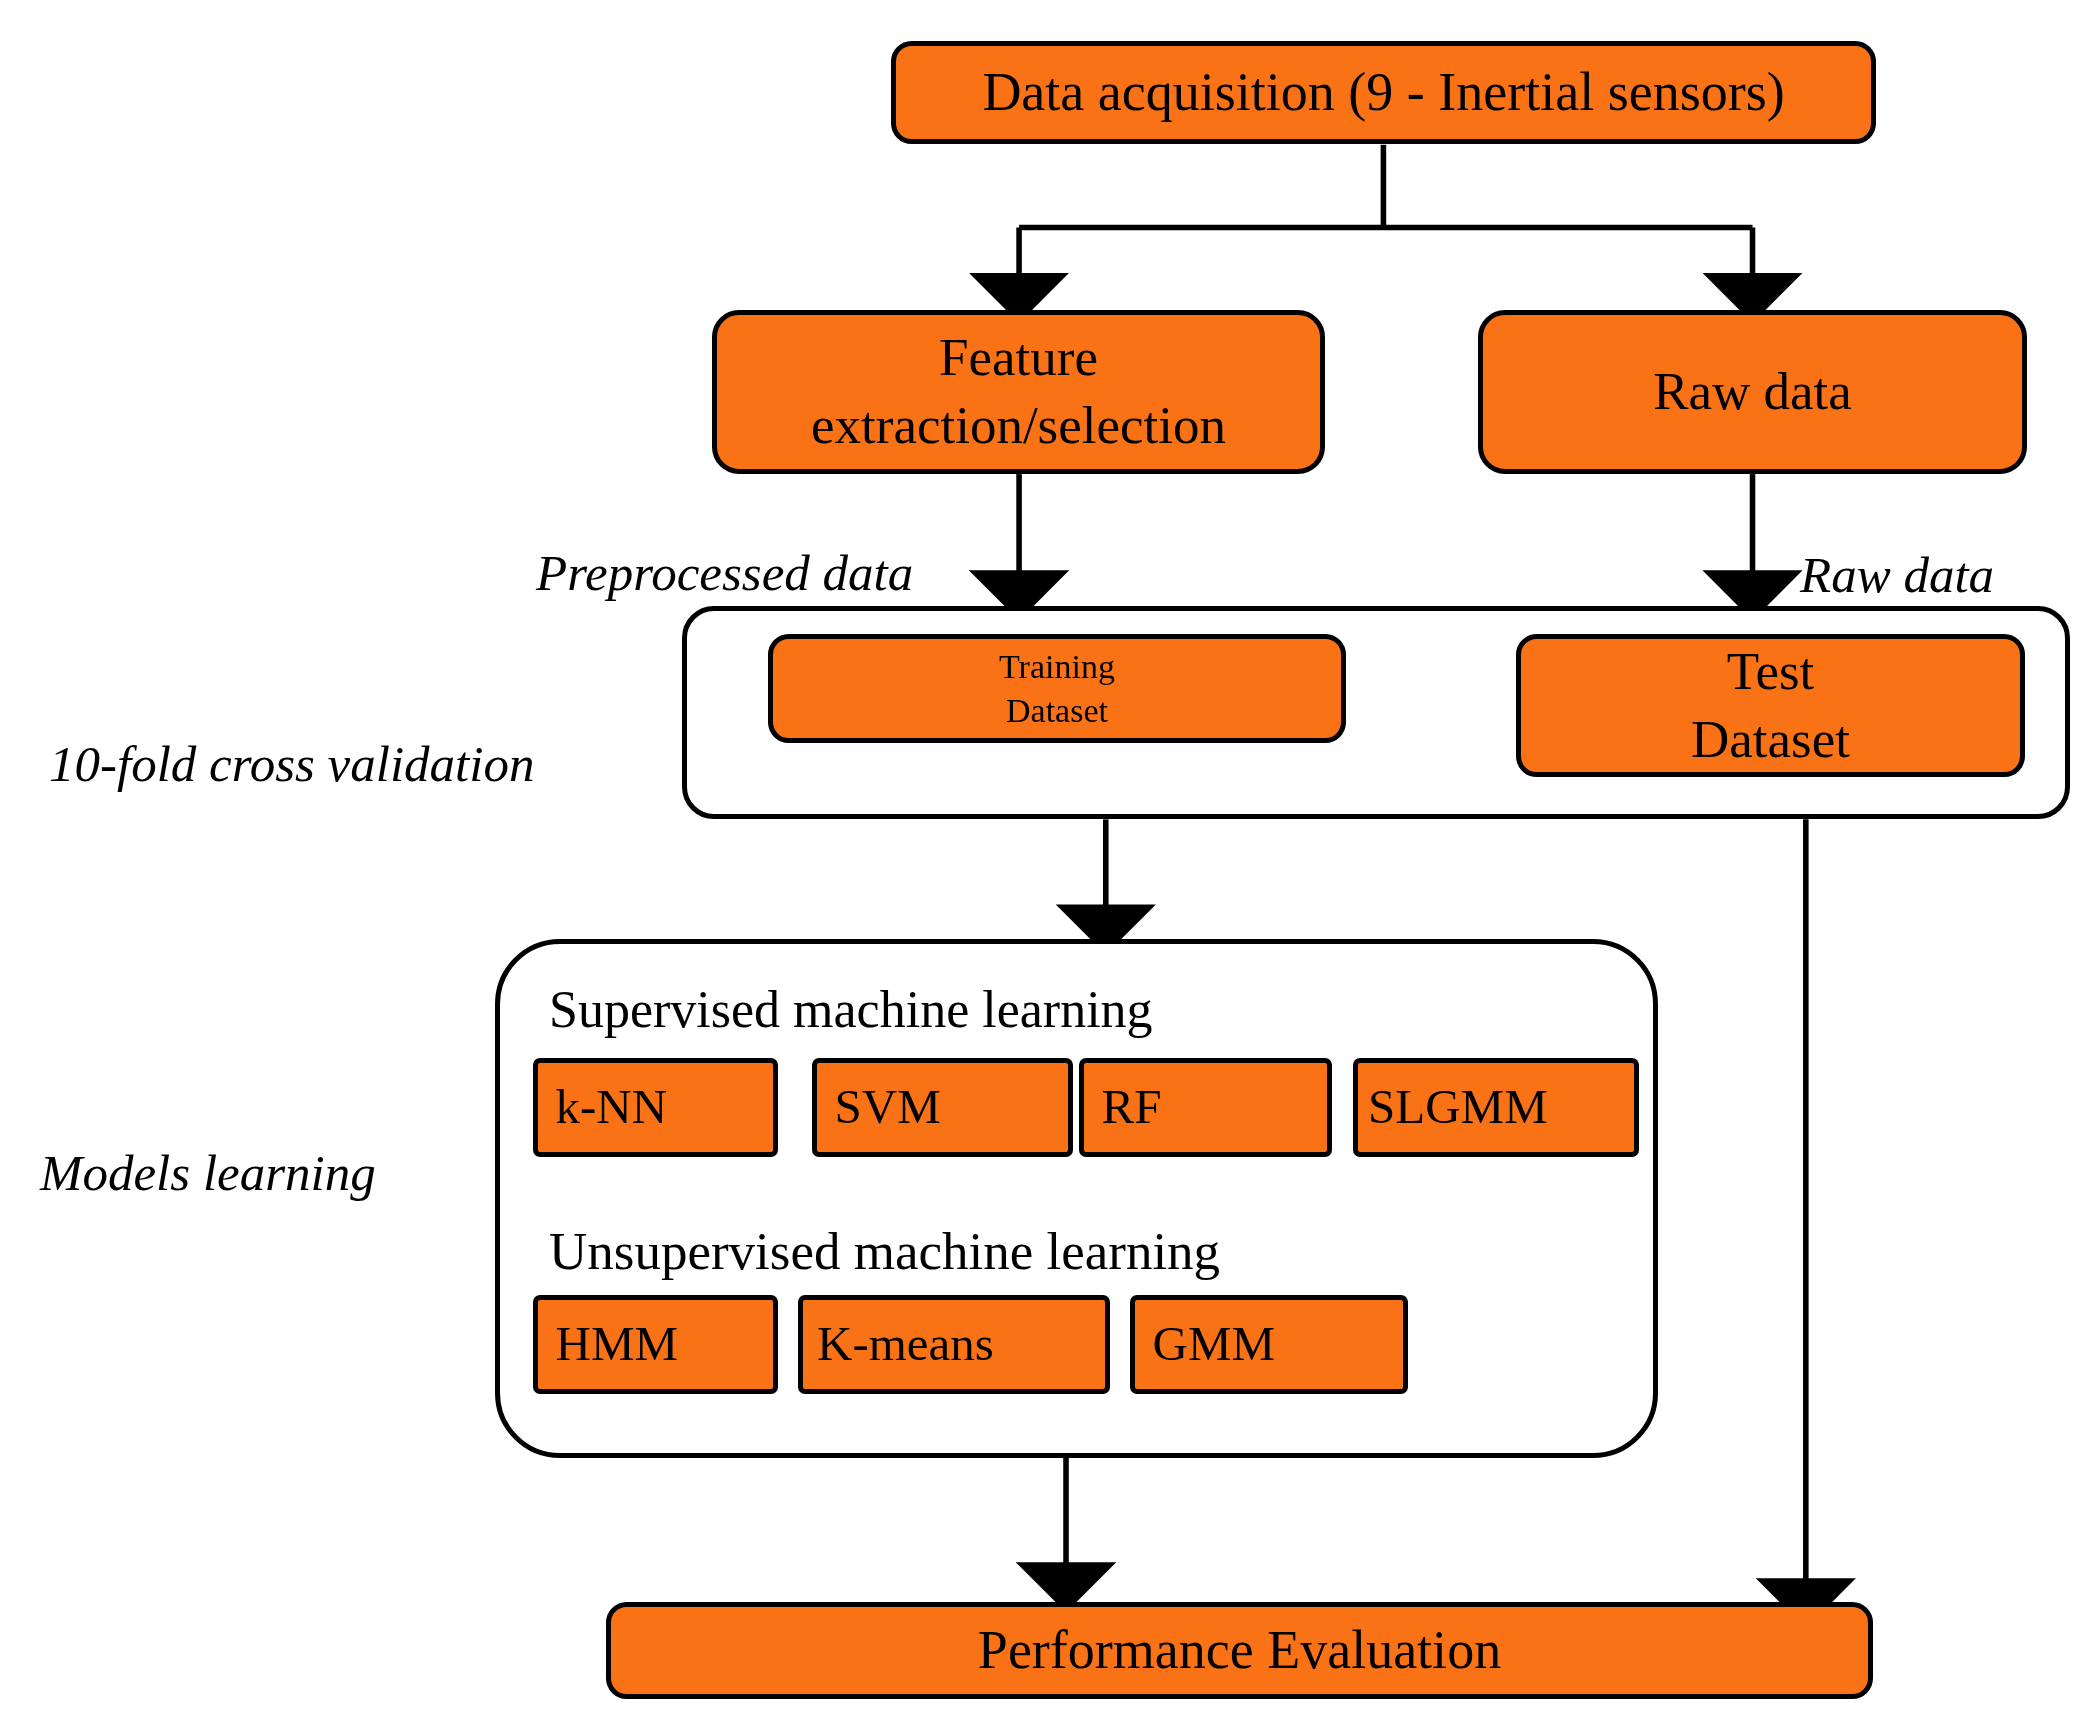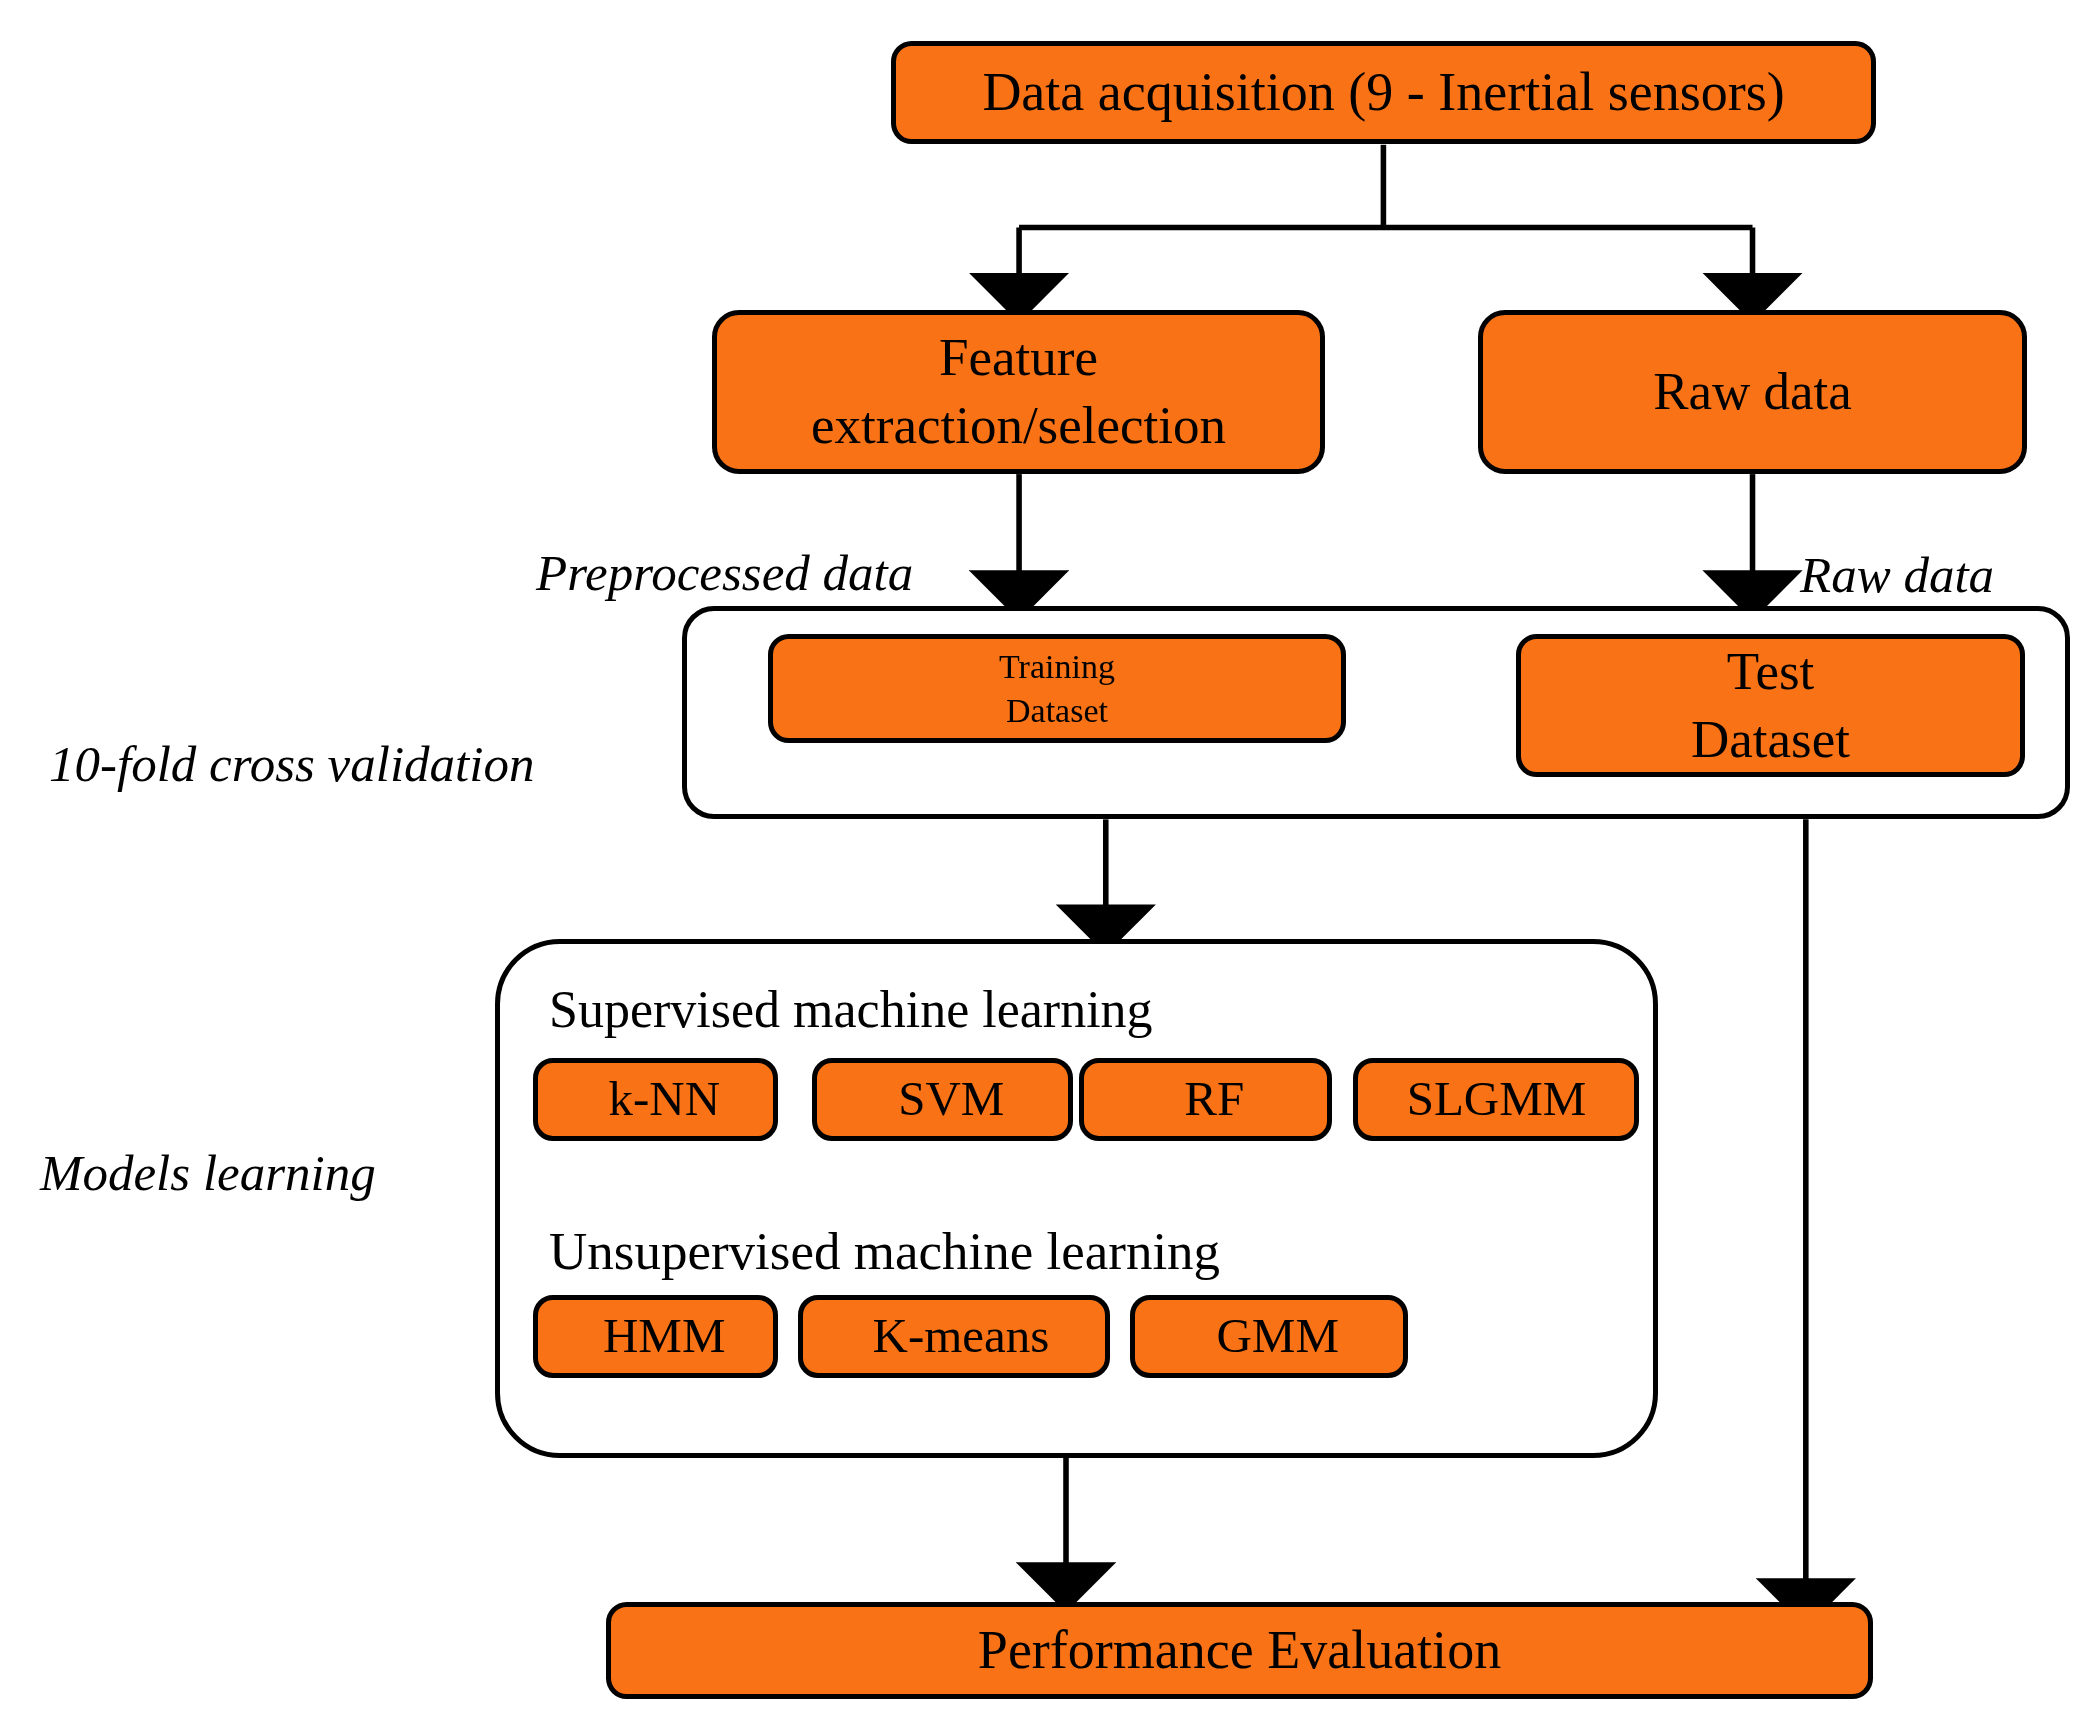--- a/index.html
+++ b/index.html
@@ -67,25 +67,25 @@
   #n-raw      { left:1478px; top:310px;  width:549px;  height:164px; border-radius:27px; font-size:53px; }
 
   #c-cv       { left:682px;  top:606px;  width:1388px; height:213px; border-radius:32px; }
   #n-train    { left:768px;  top:634px;  width:578px;  height:109px; border-radius:20.7px; font-size:34px; }
   #n-test     { left:1516px; top:634px;  width:509px;  height:143px; border-radius:20.7px; font-size:53px; }
 
   #c-models   { left:495px;  top:939px; width:1163px; height:519px; border-radius:65px; }
   #t-sup      { left:549px;  top:980px; font-size:52px; }
   #t-unsup    { left:549px;  top:1221px; font-size:53px; }
 
-  .algo { height:83px; border-radius:20px; font-size:49px; justify-content:center; }
+  .algo { height:99px; border-radius:7px; font-size:49px; justify-content:flex-start; }
   #n-knn    { left:533px;  top:1058px; width:245px;  padding-left:17.5px; }
   #n-svm    { left:798px; top:1058px; width:261px;  padding-left:17.5px;margin-left:14px; }
   #n-rf     { left:1079px; top:1058px; width:253px;  padding-left:17.5px; }
-  #n-slgmm  { left:1353px; top:1058px; width:286px;  padding-left:1px; }
+  #n-slgmm  { left:1353px; top:1058px; width:286px;  padding-left:10px; }
   #n-hmm    { left:533px;  top:1295px; width:245px;  padding-left:17.5px; }
   #n-kmeans { left:798px; top:1295px; width:312px;  padding-left:14px; }
   #n-gmm    { left:1130px; top:1295px; width:278px;  padding-left:17.5px; }
 
   #n-perf   { left:606px;  top:1602px; width:1267px; height:97px; border-radius:20.7px; font-size:54px; }
 
   #l-preproc { left:536px;  top:544px;  font-size:51px; }
   #l-rawdata { left:1800px; top:546px;  font-size:51px; }
   #l-cv      { left:49px;   top:735px;  font-size:51px; }
   #l-models  { left:40px;   top:1144px; font-size:51px; }

